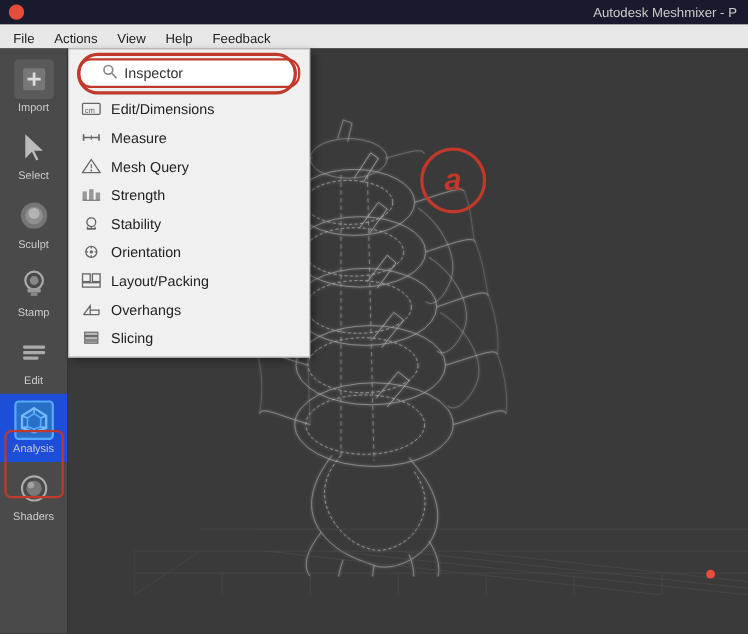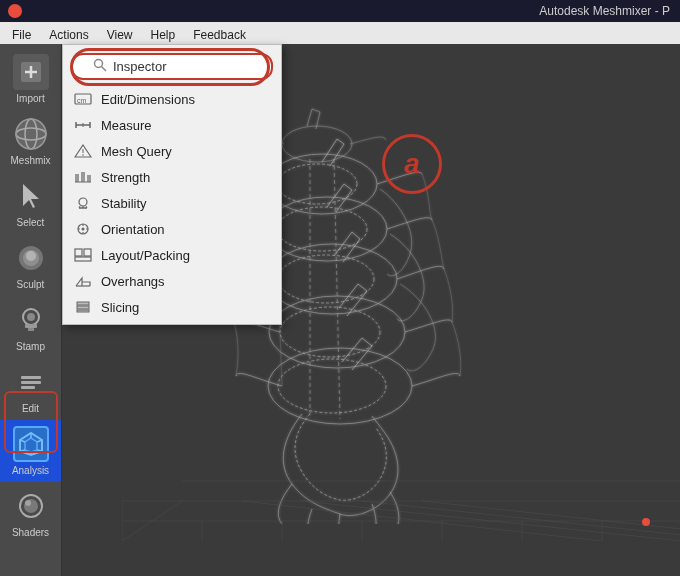--- a/index.html
+++ b/index.html
@@ -247,31 +247,20 @@
       <div class="sidebar-icon icon-import">
         <svg width="28" height="28" viewBox="0 0 28 28">
           <rect x="4" y="4" width="20" height="20" rx="2" fill="#777"></rect>
           <line x1="14" y1="8" x2="14" y2="20" stroke="#ddd" stroke-width="2.5"></line>
           <line x1="8" y1="14" x2="20" y2="14" stroke="#ddd" stroke-width="2.5"></line>
         </svg>
       </div>
       <span class="sidebar-label">Import</span>
     </div>
 
-    <div class="sidebar-item">
-      <div class="sidebar-icon">
-        <svg width="34" height="34" viewBox="0 0 34 34">
-          <circle cx="17" cy="17" r="15" fill="#666"></circle>
-          <ellipse cx="17" cy="17" rx="15" ry="6" fill="none" stroke="#aaa" stroke-width="1.5"></ellipse>
-          <ellipse cx="17" cy="17" rx="6" ry="15" fill="none" stroke="#aaa" stroke-width="1.5"></ellipse>
-          <circle cx="17" cy="17" r="15" fill="none" stroke="#999" stroke-width="1.5"></circle>
-        </svg>
-      </div>
-      <span class="sidebar-label">Meshmix</span>
-    </div>
 
     <div class="sidebar-item">
       <div class="sidebar-icon">
         <svg width="32" height="32" viewBox="0 0 32 32">
           <polygon points="8,4 8,26 14,20 18,28 20,27 16,19 24,19" fill="#bbb"></polygon>
         </svg>
       </div>
       <span class="sidebar-label">Select</span>
     </div>
 

